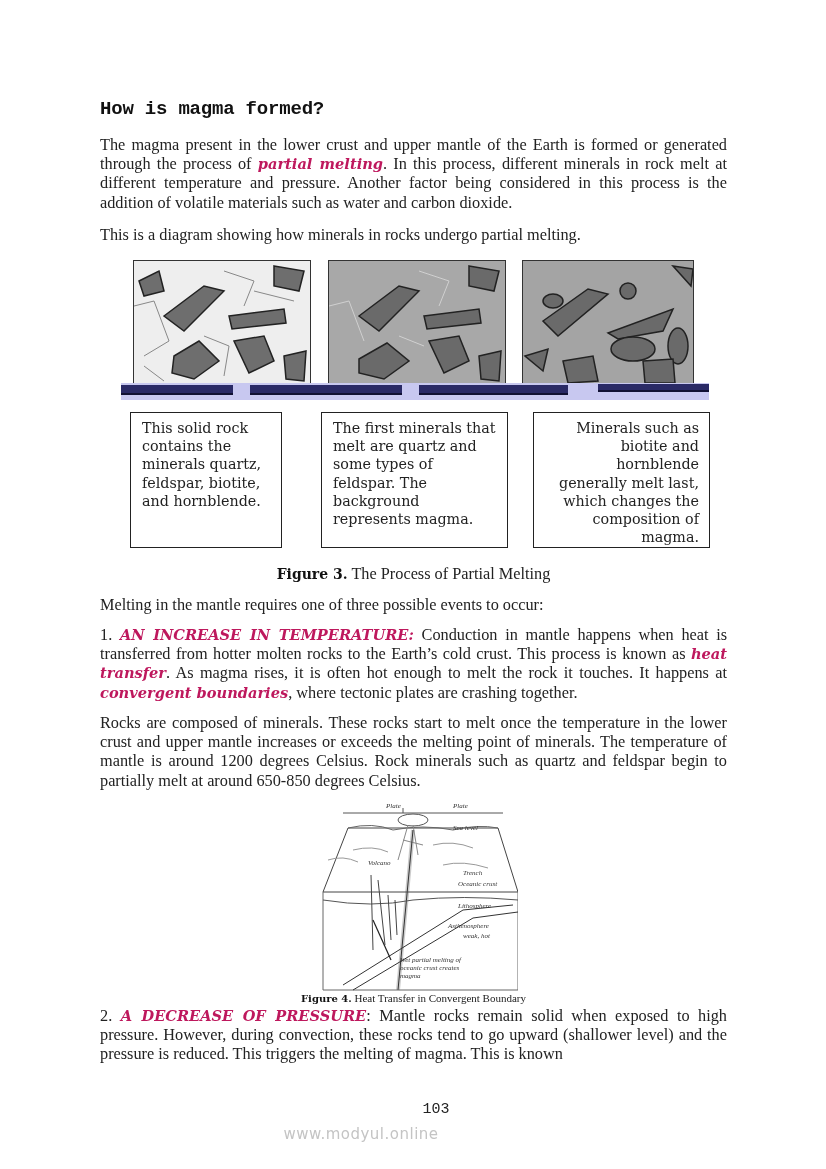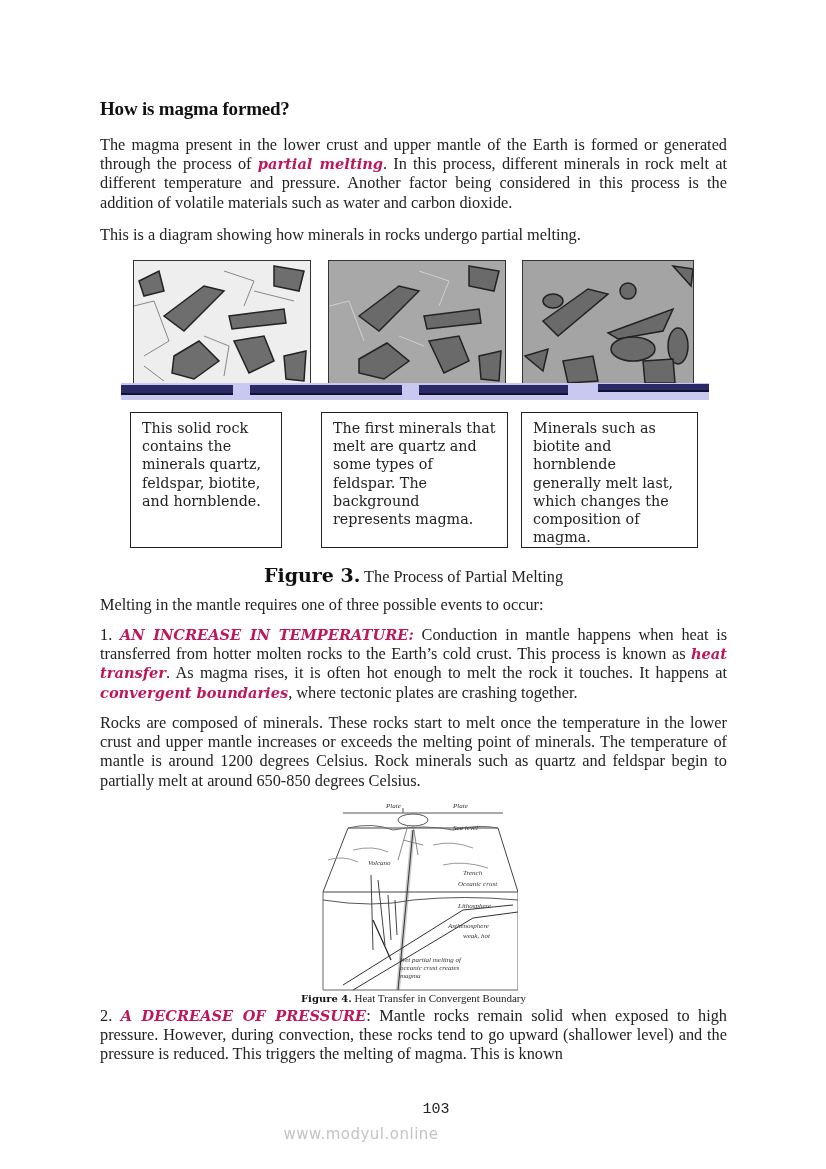--- a/index.html
+++ b/index.html
@@ -1,19 +1,19 @@
 <!DOCTYPE html>
 <html><head>
 <meta charset="utf-8">
 <style>
   html, body { margin: 0; padding: 0; background: #ffffff; }
   body { width: 826px; height: 1169px; position: relative; overflow: hidden;
          font-family: "DejaVu Serif", "Liberation Serif", serif; color: #1a1a1a; }
   h1.title { position: absolute; left: 100px; top: 98px; margin: 0;
-             font-family: Liberation Serif, serif; font-weight: bold; font-size: 19px; color: #111; letter-spacing: -0.2px; }
+             font-family: Liberation Mono, monospace; font-weight: bold; font-size: 19px; color: #111; letter-spacing: -0.2px; }
   .para { position: absolute; left: 100px; width: 627px; margin: 0;
           font-family: "Liberation Serif", serif; font-size: 16.3px; line-height: 19.2px; text-align: justify; color: #222; }
   .para b { font-family: "DejaVu Serif", serif; font-size: 14.6px; font-weight: bold; color: #be185d; font-style: italic; }
 
   
   .fig3-img { position: absolute; top: 260px; height: 125px; border: 1px solid #333; box-sizing: border-box; overflow: hidden; }
   .fig3-base { position: absolute; left: 121px; top: 383px; width: 588px; height: 17px; background: #c8c8f0; }
   .fig3-bar { position: absolute; top: 385px; height: 8px; background: #2a2a66; border-bottom: 2px solid #111133; }
   .caption-box { position: absolute; top: 412px; height: 136px; border: 1.5px solid #222; box-sizing: border-box;
                  padding: 6px 10px 0 11px; font-family: "DejaVu Serif", serif; font-size: 14.3px; line-height: 18.2px; color: #222; }
@@ -94,24 +94,24 @@
     </svg>
   </div>
   <div class="fig3-base"></div>
   <div class="fig3-bar" style="left:121px; width:112px;"></div>
   <div class="fig3-bar" style="left:250px; width:152px;"></div>
   <div class="fig3-bar" style="left:419px; width:149px;"></div>
   <div class="fig3-bar" style="left:598px; width:111px; height:6px; top:384px;"></div>
 
   <div class="caption-box" style="left:130px; width:152px;">This solid rock contains the minerals quartz, feldspar, biotite, and hornblende.</div>
   <div class="caption-box" style="left:321px; width:187px;">The first minerals that melt are quartz and some types of feldspar. The background represents magma.</div>
-  <div class="caption-box" style="left:521px; width:177px;">Minerals such as biotite and hornblende generally melt last, which changes the composition of magma.</div>
+  <div class="caption-box" style="left:533px; width:177px;text-align:right;">Minerals such as biotite and hornblende generally melt last, which changes the composition of magma.</div>
 </div>
 
-<p class="fig-caption" style="left:100px; width:627px; top:564px; font-size:16.3px;"><b style="font-size:19px;">Figure 3.</b><span> The Process of Partial Melting</span></p>
+<p class="fig-caption" style="left:100px; width:627px; top:564px; font-size:16.3px;"><b style="font-size:14px;">Figure 3.</b><span> The Process of Partial Melting</span></p>
 
 <p class="para" style="top:595px;">Melting in the mantle requires one of three possible events to occur:</p>
 
 <p class="para" style="top:625px;"><span>1. </span><b>AN INCREASE IN TEMPERATURE:</b><span> Conduction in mantle happens when heat is transferred from hotter molten rocks to the Earth’s cold crust. This process is known as </span><b>heat transfer</b><span>. As magma rises, it is often hot enough to melt the rock it touches. It happens at </span><b>convergent boundaries</b><span>, where tectonic plates are crashing together.</span></p>
 
 <p class="para" style="top:713px;">Rocks are composed of minerals. These rocks start to melt once the temperature in the lower crust and upper mantle increases or exceeds the melting point of minerals. The temperature of mantle is around 1200 degrees Celsius. Rock minerals such as quartz and feldspar begin to partially melt at around 650-850 degrees Celsius.</p>
 
 <div class="fig4">
   <svg width="205" height="192" viewBox="0 0 205 192" font-family="Liberation Serif, serif" font-style="italic" font-size="7" fill="#333">
     <line x1="30" y1="13" x2="190" y2="13" stroke="#555" stroke-width="1"></line>

